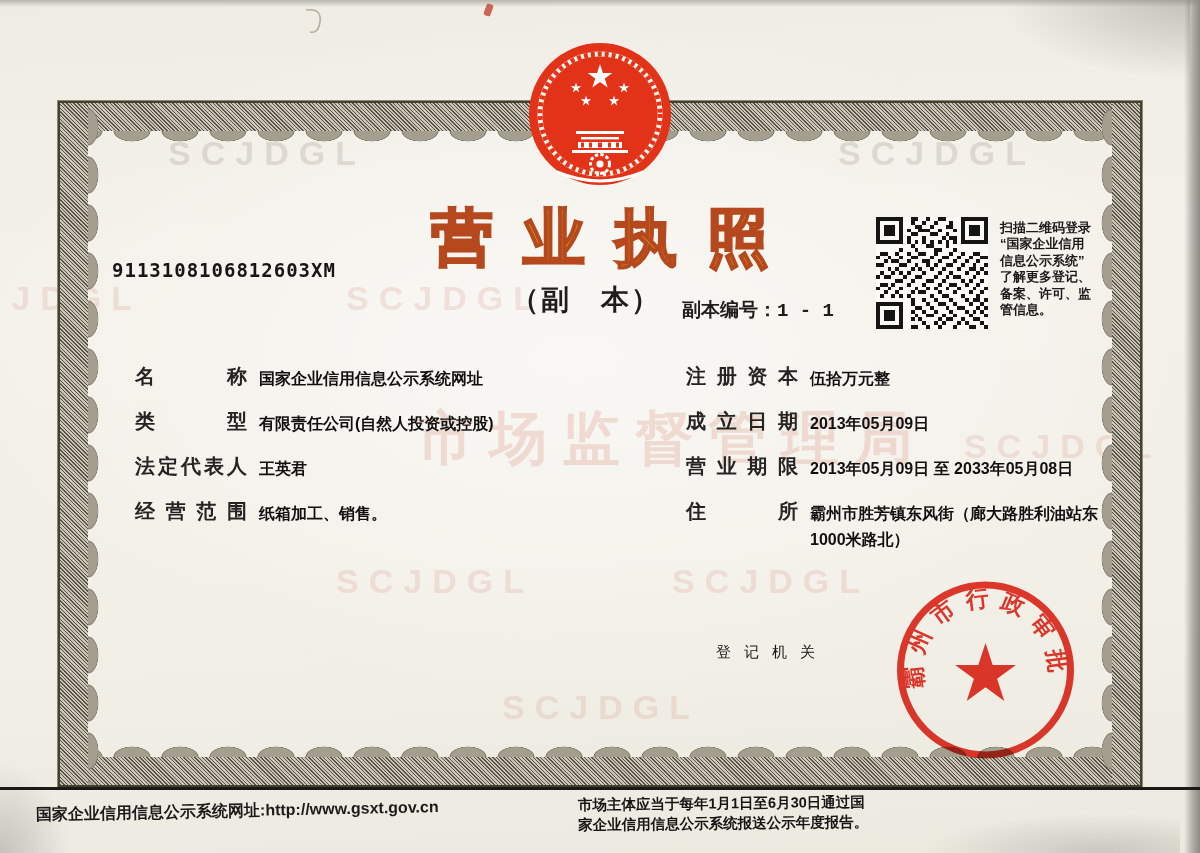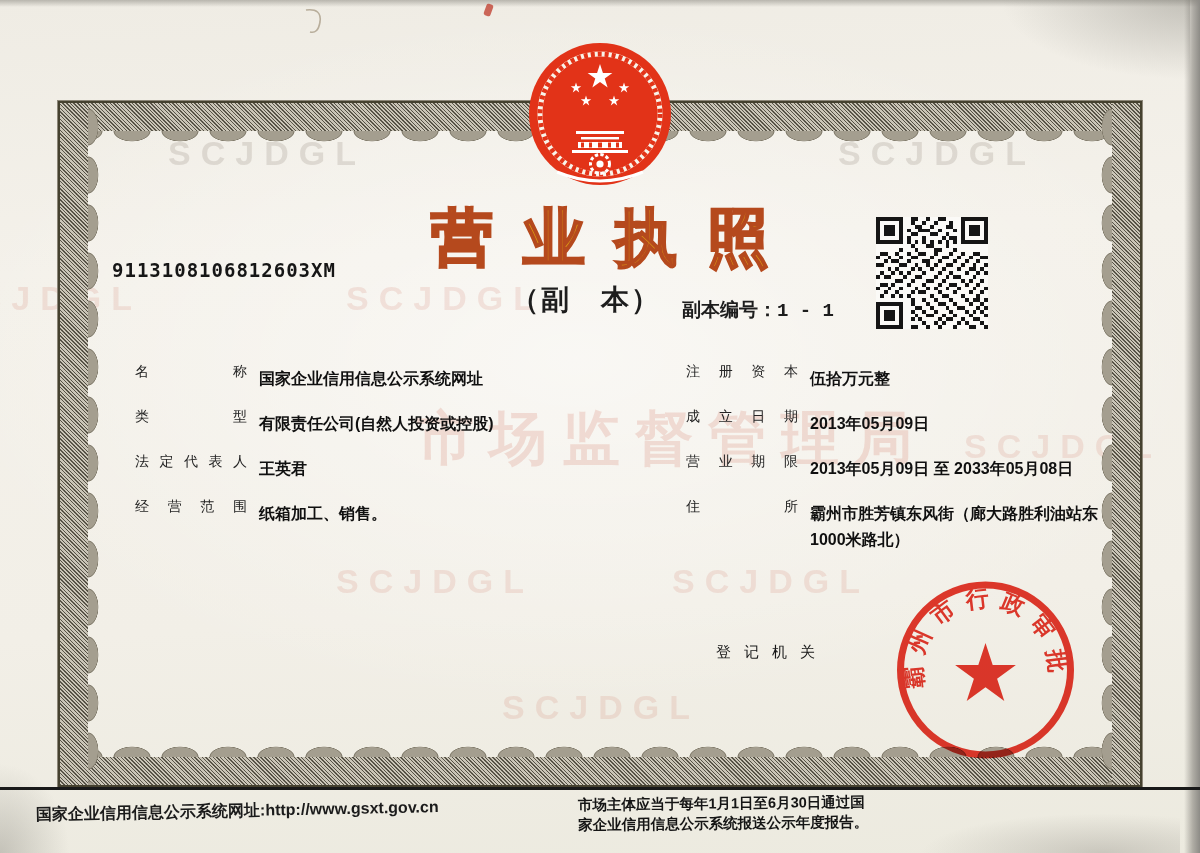--- a/index.html
+++ b/index.html
@@ -68,22 +68,22 @@
     -webkit-text-stroke:2.2px #b5491d; text-shadow:0 0 1px #b5491d; }
   .subtitle { position:absolute; left:0; right:0; top:281px; text-align:center;
     transform:translateX(-14px); font-size:28px; font-weight:600; color:#1d1d1d; letter-spacing:2px; }
   .copy-no { position:absolute; left:682px; top:297px; font-size:19px; font-weight:600; color:#1d1d1d;font-family:Liberation Mono, monospace; }
 
   .qr { position:absolute; left:876px; top:217px; }
   .qr-caption { position:absolute; left:1000px; top:220px; width:116px; font-size:13px;
     line-height:16.4px; font-weight:700; color:#1a1a1a; white-space:pre-line; }
 
   .row { position:absolute; }
-  .flabel { position:absolute; left:0; top:0; display:inline-block; width:112px; font-size:14px;
-    color:#242424; font-weight:400; text-align:justify; text-align-last:justify; }
+  .flabel { position:absolute; left:0; top:0; display:inline-block; width:112px; font-size:20px;
+    color:#242424; font-weight:700; text-align:justify; text-align-last:justify; }
   .fval { position:absolute; left:124px; top:3px; font-size:16px; font-weight:700; color:#101010;
     width:360px; white-space:pre-line; line-height:26px; }
   .col-l { left:135px; } .col-r { left:686px; }
   .r1 { top:363px; } .r2 { top:408px; } .r3 { top:453px; } .r4 { top:498px; }
   .col-r .fval { width:340px; }
 
   .registrar { position:absolute; left:716px; top:643px; font-size:15px; letter-spacing:13px;
     color:#161616; font-weight:500; white-space:nowrap; }
   .seal { position:absolute; left:893px; top:576px; mix-blend-mode:multiply; opacity:0.92; }
   .issue-date { position:absolute; left:876px; top:701px; font-size:23px; font-weight:600;
@@ -172,20 +172,26 @@
         <rect x="2" y="2" width="3" height="3"></rect>
       <rect x="22" y="0" width="7" height="7"></rect>
         <rect x="23" y="1" width="5" height="5" fill="#fbfaf7"></rect>
         <rect x="24" y="2" width="3" height="3"></rect>
       <rect x="0" y="22" width="7" height="7"></rect>
         <rect x="1" y="23" width="5" height="5" fill="#fbfaf7"></rect>
         <rect x="2" y="24" width="3" height="3"></rect>
       <path d="M9 0h2v1H9zM13 0h1v1h-1zM16 0h2v1h-2zM9 1h1v1H9zM12 1h1v1h-1zM15 1h1v1h-1zM19 1h1v1h-1zM10 2h2v1h-2zM14 2h1v1h-1zM18 2h2v1h-2zM8 3h1v1H8zM11 3h3v1h-3zM16 3h1v1h-1zM20 3h1v1h-1zM9 4h2v1H9zM14 4h2v1h-2zM18 4h1v1h-1zM8 5h1v1H8zM12 5h1v1h-1zM17 5h1v1h-1zM19 5h2v1h-2zM8 6h1v1H8zM10 6h1v1h-1zM12 6h1v1h-1zM14 6h1v1h-1zM16 6h1v1h-1zM18 6h1v1h-1zM20 6h1v1h-1zM9 7h1v1H9zM13 7h2v1h-2zM18 7h1v1h-1zM6 8h1v1H6zM10 8h1v1h-1zM15 8h2v1h-2zM20 8h1v1h-1zM1 9h2v1H1zM5 9h1v1H5zM8 9h1v1H8zM11 9h2v1h-2zM15 9h1v1h-1zM19 9h1v1h-1zM22 9h1v1h-1zM25 9h2v1h-2zM0 10h1v1H0zM3 10h1v1H3zM6 10h1v1H6zM9 10h2v1H9zM14 10h1v1h-1zM17 10h2v1h-2zM21 10h1v1h-1zM24 10h1v1h-1zM27 10h2v1h-2zM2 11h1v1H2zM4 11h2v1H4zM8 11h1v1H8zM12 11h2v1h-2zM16 11h1v1h-1zM20 11h1v1h-1zM23 11h1v1h-1zM26 11h1v1h-1zM0 12h2v1H0zM6 12h2v1H6zM10 12h1v1h-1zM13 12h1v1h-1zM15 12h1v1h-1zM18 12h2v1h-2zM22 12h1v1h-1zM25 12h1v1h-1zM28 12h1v1h-1zM3 13h1v1H3zM5 13h1v1H5zM9 13h1v1H9zM11 13h1v1h-1zM14 13h1v1h-1zM17 13h1v1h-1zM21 13h1v1h-1zM24 13h2v1h-2zM27 13h1v1h-1zM1 14h1v1H1zM4 14h1v1H4zM6 14h1v1H6zM8 14h1v1H8zM12 14h1v1h-1zM16 14h1v1h-1zM19 14h1v1h-1zM23 14h1v1h-1zM26 14h1v1h-1zM28 14h1v1h-1zM0 15h1v1H0zM2 15h2v1H2zM7 15h1v1H7zM10 15h2v1h-2zM15 15h1v1h-1zM18 15h1v1h-1zM20 15h2v1h-2zM25 15h1v1h-1zM5 16h2v1H5zM9 16h1v1H9zM13 16h2v1h-2zM17 16h1v1h-1zM22 16h1v1h-1zM24 16h1v1h-1zM27 16h1v1h-1zM1 17h2v1H1zM4 17h1v1H4zM8 17h1v1H8zM12 17h1v1h-1zM16 17h1v1h-1zM19 17h2v1h-2zM23 17h1v1h-1zM26 17h1v1h-1zM0 18h1v1H0zM3 18h1v1H3zM6 18h1v1H6zM10 18h1v1h-1zM13 18h1v1h-1zM15 18h1v1h-1zM18 18h1v1h-1zM21 18h1v1h-1zM25 18h1v1h-1zM28 18h1v1h-1zM2 19h1v1H2zM5 19h1v1H5zM9 19h1v1H9zM11 19h2v1h-2zM16 19h1v1h-1zM20 19h1v1h-1zM24 19h1v1h-1zM27 19h1v1h-1zM1 20h1v1H1zM4 20h1v1H4zM6 20h1v1H6zM8 20h1v1H8zM14 20h1v1h-1zM17 20h2v1h-2zM22 20h1v1h-1zM26 20h1v1h-1zM9 21h1v1H9zM12 21h1v1h-1zM15 21h1v1h-1zM19 21h1v1h-1zM23 21h1v1h-1zM25 21h2v1h-2zM28 21h1v1h-1zM9 22h1v1H9zM13 22h1v1h-1zM16 22h2v1h-2zM20 22h1v1h-1zM24 22h1v1h-1zM27 22h1v1h-1zM10 23h2v1h-2zM14 23h1v1h-1zM18 23h1v1h-1zM21 23h2v1h-2zM26 23h1v1h-1zM28 23h1v1h-1zM9 24h1v1H9zM12 24h1v1h-1zM15 24h1v1h-1zM19 24h1v1h-1zM23 24h1v1h-1zM25 24h1v1h-1zM27 24h1v1h-1zM10 25h1v1h-1zM13 25h2v1h-2zM17 25h1v1h-1zM20 25h1v1h-1zM24 25h1v1h-1zM28 25h1v1h-1zM9 26h1v1H9zM11 26h1v1h-1zM16 26h1v1h-1zM18 26h2v1h-2zM22 26h1v1h-1zM25 26h2v1h-2zM12 27h1v1h-1zM15 27h1v1h-1zM17 27h1v1h-1zM21 27h1v1h-1zM23 27h1v1h-1zM27 27h1v1h-1zM9 28h2v1H9zM13 28h1v1h-1zM16 28h1v1h-1zM20 28h1v1h-1zM24 28h2v1h-2zM28 28h1v1h-1z"></path>
     </g>
   </svg>
+  <div class="qr-caption">扫描二维码登录
+“国家企业信用
+信息公示系统”
+了解更多登记、
+备案、许可、监
+管信息。</div>
 
   <div class="row col-l r1">
     <span class="flabel">名称</span>
     <span class="fval">国家企业信用信息公示系统网址</span>
   </div>
   <div class="row col-l r2">
     <span class="flabel">类型</span>
     <span class="fval">有限责任公司(自然人投资或控股)</span>
   </div>
   <div class="row col-l r3">

